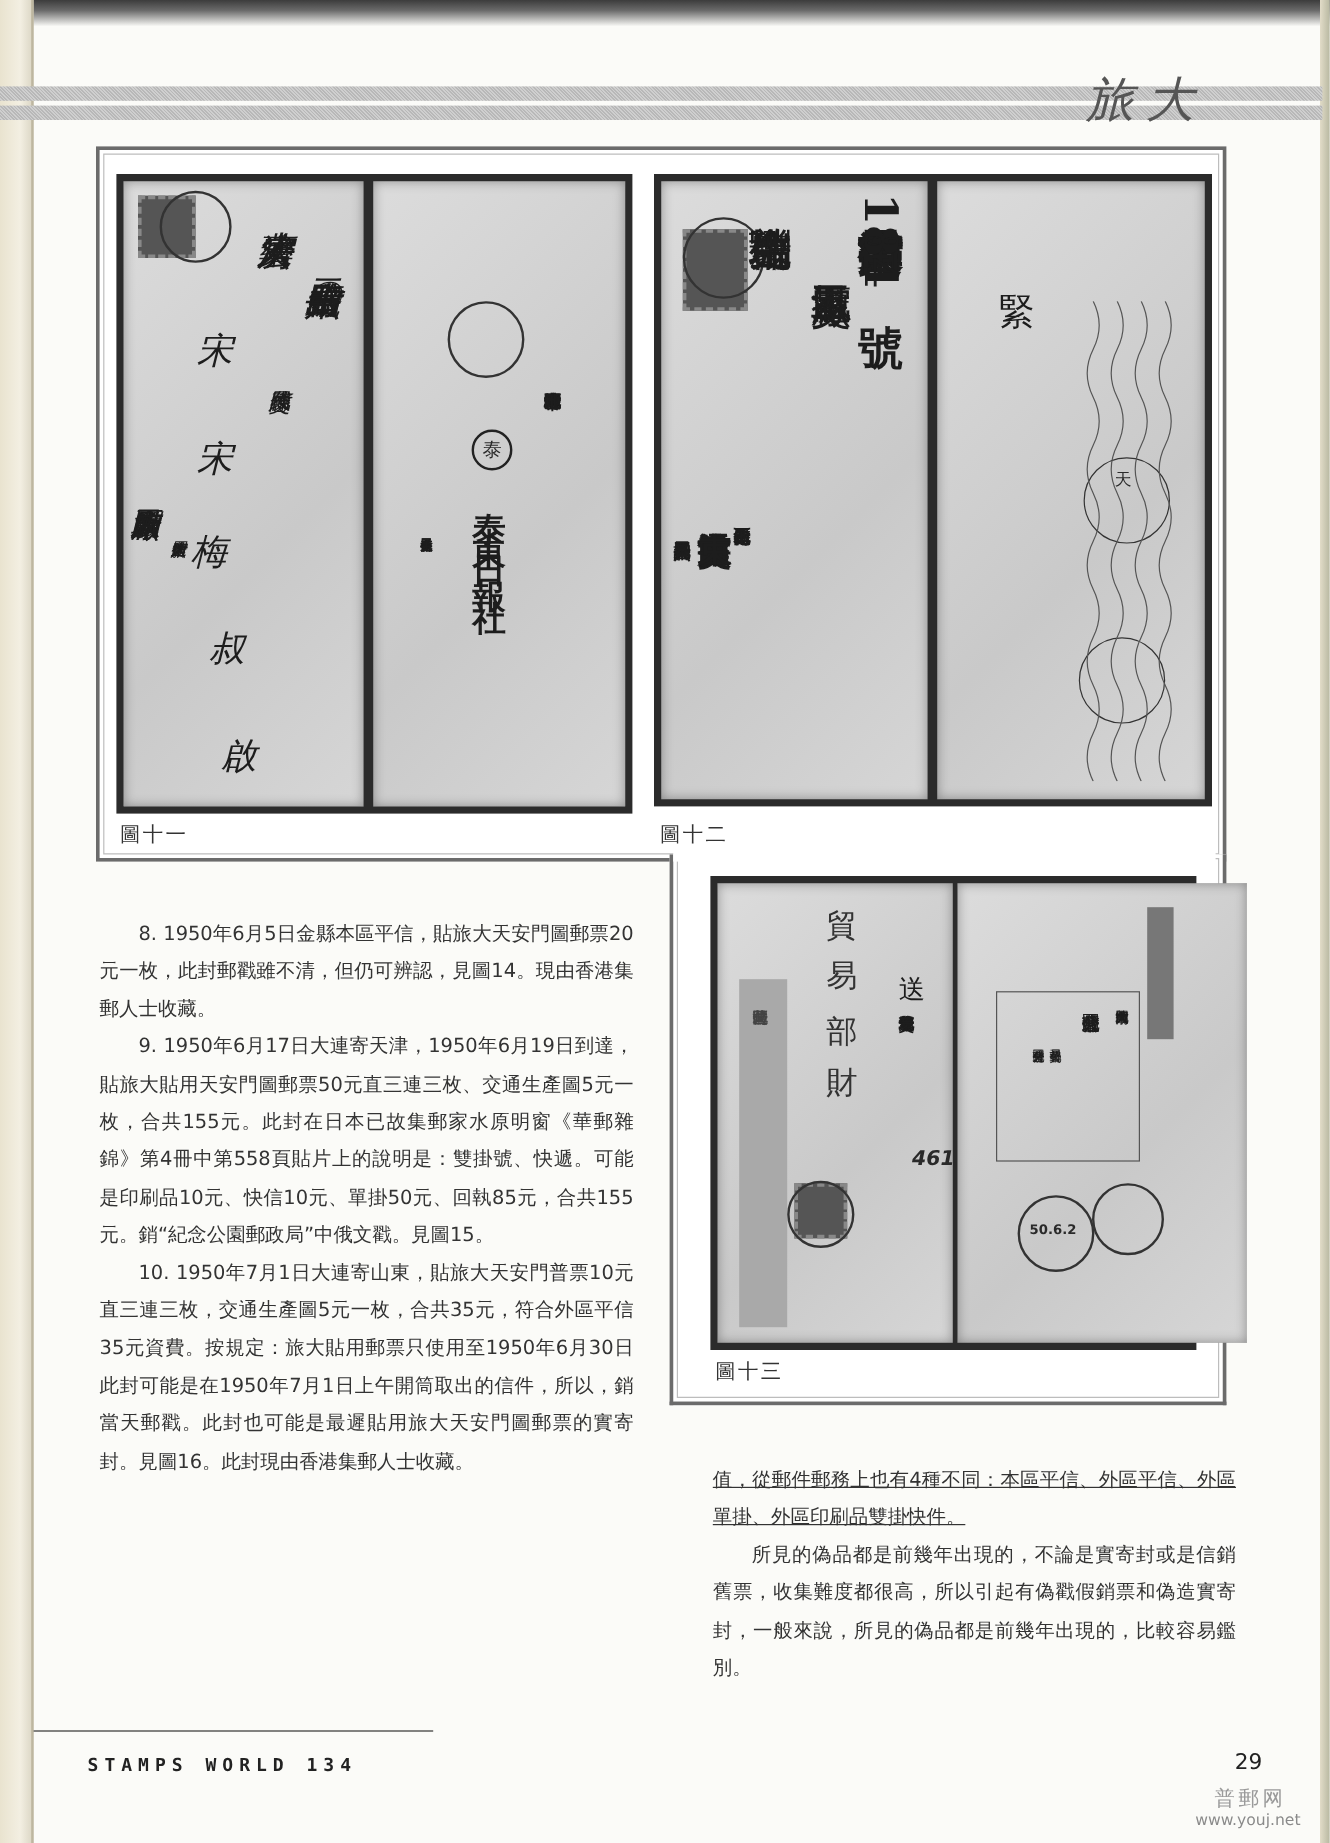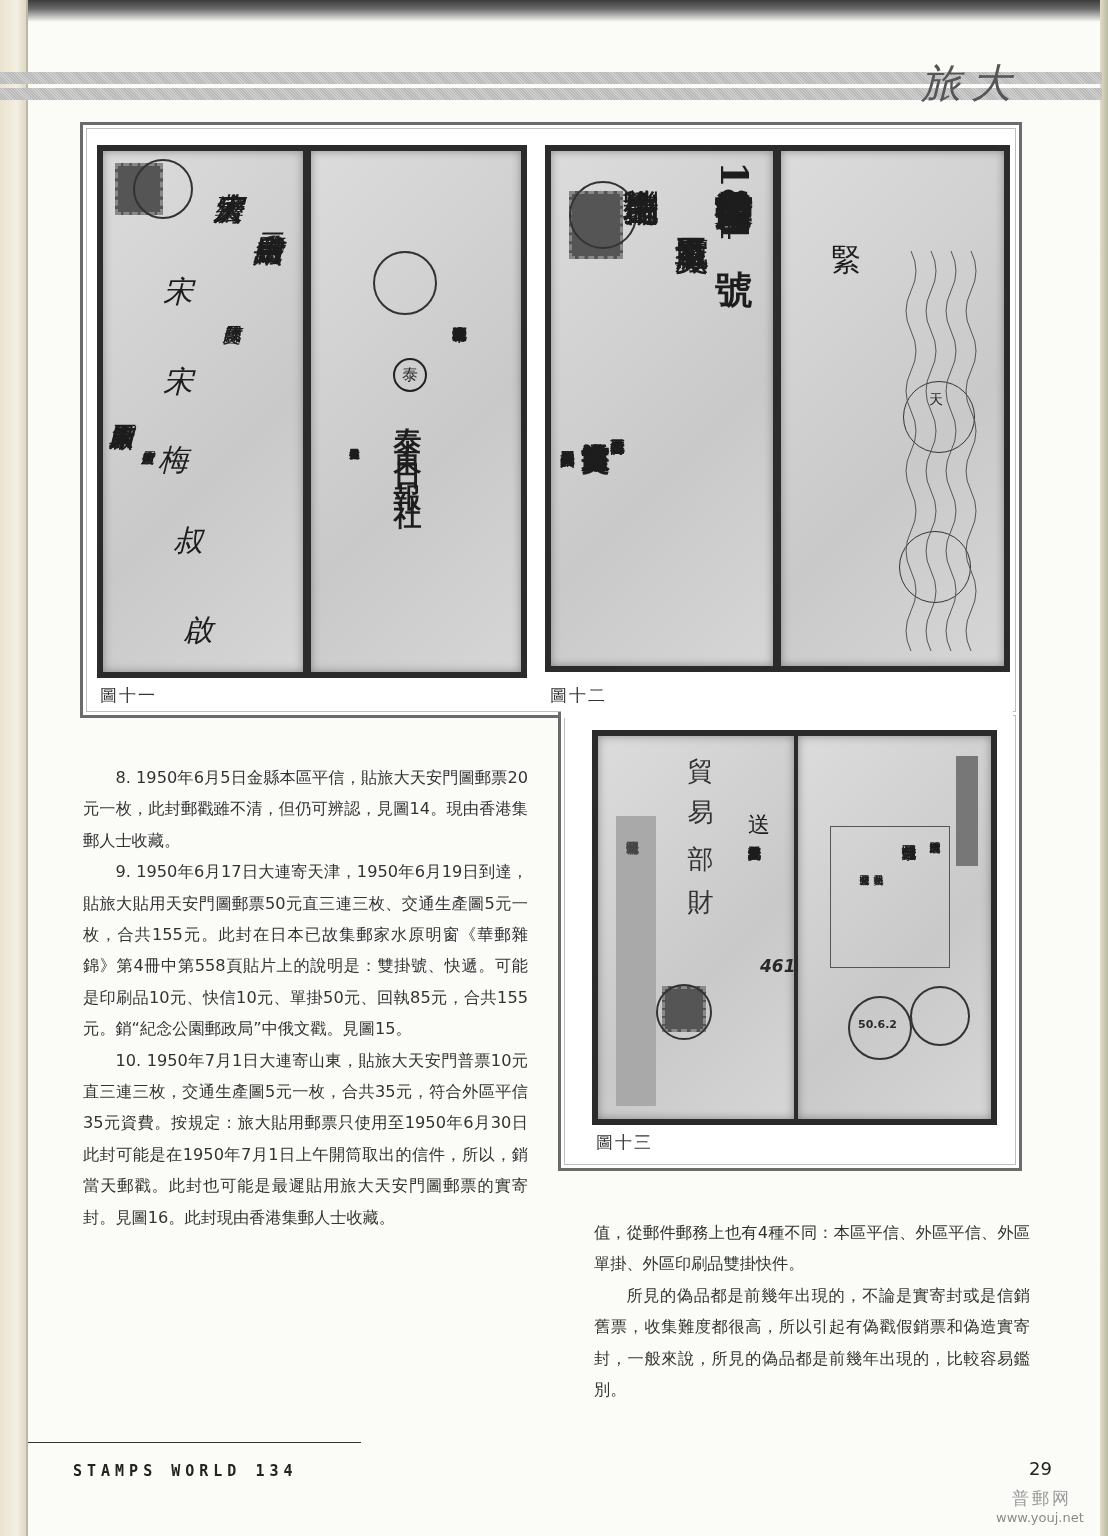--- a/index.html
+++ b/index.html
@@ -2,34 +2,34 @@
 <html><head>
 <meta charset="utf-8">
 <style>
   html,body{margin:0;padding:0;}
   body{width:1108px;height:1536px;position:relative;overflow:hidden;background:#fbfbf8;font-family:"DejaVu Sans","Liberation Sans",sans-serif;color:#2a2a2a;}
   .binding-left{position:absolute;left:0;top:0;width:28px;height:1536px;background:linear-gradient(90deg,#e9e3cf 0,#f3efe2 60%,#d9d4c2 100%);}
   .binding-left .edge{position:absolute;right:0;top:0;width:2px;height:100%;background:#bdb6a0;}
   .top-shadow{position:absolute;left:0;top:0;width:1108px;height:22px;background:linear-gradient(180deg,#3c3c3c 0,#6b6b6b 40%,#fbfbf8 100%);}
   .right-edge{position:absolute;right:0;top:0;width:8px;height:1536px;background:linear-gradient(90deg,#e2dcc8,#b9b9a2);}
   .stripe{position:absolute;left:0;width:1102px;height:12px;background:repeating-linear-gradient(45deg,#b8b8b8 0 1px,#cfcfcf 1px 2px);}
-  .section-title{position:absolute;left:905px;top:56px;font-family:"DejaVu Serif","Liberation Serif",serif;font-size:40px;letter-spacing:10px;color:#555;font-style:italic;margin-left:16px;}
+  .section-title{position:absolute;left:905px;top:56px;font-family:"DejaVu Serif","Liberation Serif",serif;font-size:40px;letter-spacing:10px;color:#555;font-style:italic;}
   .frame{position:absolute;border:3px solid #6b6b6b;box-shadow:inset 0 0 0 3px #fff, inset 0 0 0 4px #bdbdbd;background:#fff;}
   .frame-top{left:80px;top:122px;width:936px;height:590px;}
   .frame-bottom{left:558px;top:712px;width:458px;height:456px;border-top:none;}
   .frame-patch{position:absolute;left:561px;top:708px;width:452px;height:10px;background:#fff;}
   .photo{position:absolute;background:#2b2b2b;padding:6px;box-sizing:border-box;}
   .photo .env{position:absolute;background:linear-gradient(135deg,#dcdcdc,#c9c9c9 60%,#d6d6d6);box-shadow:inset 0 0 10px rgba(0,0,0,.35);overflow:hidden;}
   .vtext{position:absolute;writing-mode:vertical-rl;font-family:"DejaVu Serif","Liberation Serif",serif;color:#1d1d1d;line-height:1;}
   .stamp{position:absolute;background:#555;border:3px dashed #888;}
   .postmark{position:absolute;border:2px solid #333;border-radius:50%;}
   .caption{position:absolute;font-size:17px;color:#333;letter-spacing:2px;}
   .text-col{position:absolute;font-size:16.2px;line-height:31.4px;color:#333;text-align:justify;}
   .text-col p{margin:0;text-indent:2em;}
-  .text-col p.cont{text-indent:0;}
+  .text-col p.cont{text-indent:0;text-decoration:underline;}
   .footer-rule{position:absolute;left:28px;top:1442px;width:333px;height:1px;background:#333;}
   .footer-title{position:absolute;left:73px;top:1462px;font-family:"DejaVu Sans Mono","Liberation Mono",monospace;font-size:15px;letter-spacing:5px;color:#222;font-weight:bold;}
   .page-num{position:absolute;left:1018px;top:1458px;font-size:18px;color:#222;margin-left:11px;}
   .wm-cn{position:absolute;left:1012px;top:1487px;font-family:"DejaVu Serif",serif;font-size:17px;color:#9a9a9a;letter-spacing:3px;}
   .wm-url{position:absolute;left:996px;top:1510px;font-size:13px;color:#8a8a8a;}
 </style>
 </head>
 <body>
 
 <div class="top-shadow"></div>
@@ -101,21 +101,21 @@
   <div class="env" style="left:6px;top:6px;width:196px;height:383px;">
     <div style="position:absolute;left:18px;top:80px;width:40px;height:290px;background:#a9a9a9;"></div>
     <div class="vtext" style="left:28px;top:95px;font-size:13px;color:#444;">華北區國營公司</div>
     <div class="vtext" style="left:90px;top:0px;font-size:26px;letter-spacing:44px;color:#333;">貿易部財</div>
     <div class="vtext" style="left:150px;top:60px;font-size:22px;">送</div>
     <div class="vtext" style="left:150px;top:100px;font-size:13px;font-weight:bold;">華北發文表單第</div>
     <div style="position:absolute;left:146px;top:220px;font-size:17px;font-style:italic;font-weight:bold;margin-left:16px;">461</div>
     <div class="stamp" style="left:64px;top:250px;width:38px;height:40px;"></div>
     <div class="postmark" style="left:58px;top:248px;width:52px;height:52px;"></div>
   </div>
-  <div class="env" style="left:206px;top:6px;width:193px;height:383px;">
+  <div class="env" style="left:206px;top:6px;width:193px;height:383px;padding-left:48px;">
     <div style="position:absolute;left:32px;top:90px;width:118px;height:140px;border:1px solid #555;">
       <div class="vtext" style="left:98px;top:6px;font-size:11px;">北京市東城內大街門牌</div>
       <div class="vtext" style="left:70px;top:6px;font-size:15px;">北京國營分公司啟</div>
       <div class="vtext" style="left:42px;top:40px;font-size:10px;">華北貿易公司</div>
       <div class="vtext" style="left:28px;top:40px;font-size:10px;">北京國營分公司</div>
     </div>
     <div style="position:absolute;left:158px;top:20px;width:22px;height:110px;background:#777;"></div>
     <div class="postmark" style="left:50px;top:260px;width:60px;height:60px;"></div>
     <div style="position:absolute;left:60px;top:282px;font-size:11px;font-weight:bold;">50.6.2</div>
     <div class="postmark" style="left:112px;top:250px;width:56px;height:56px;"></div>

